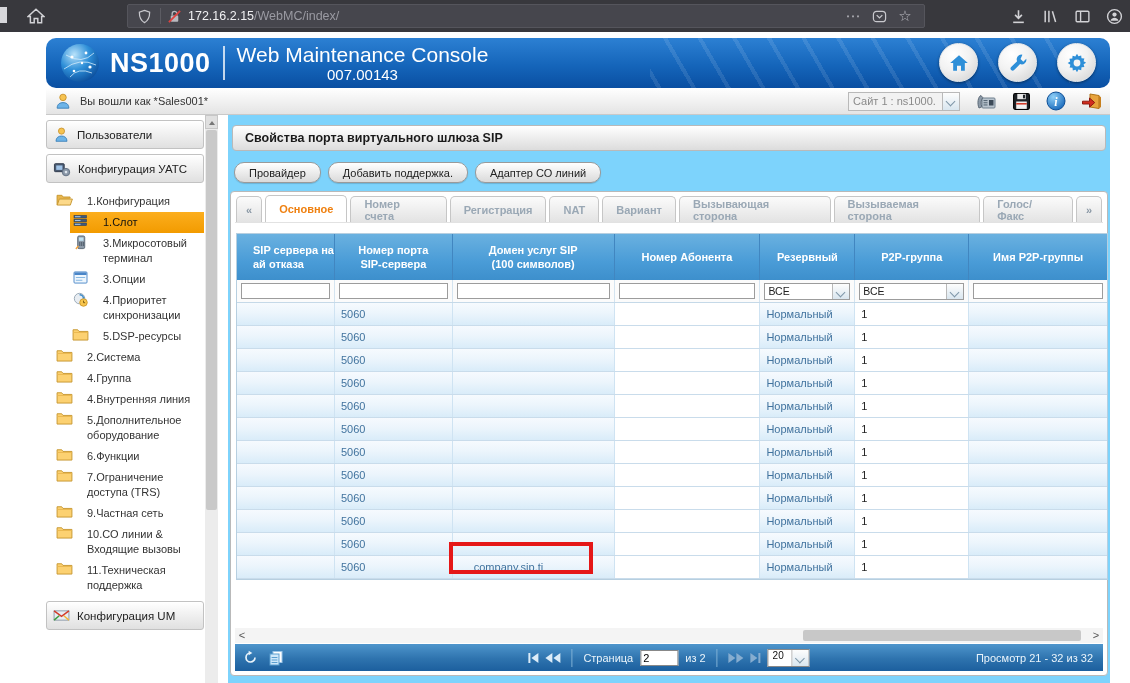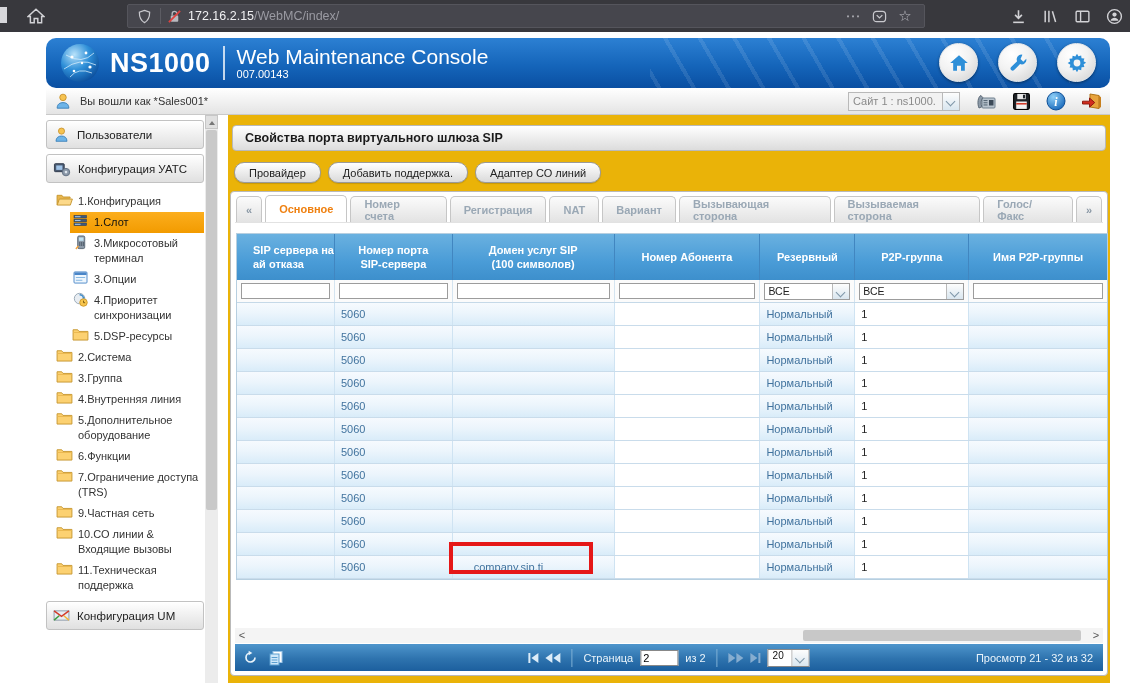--- a/index.html
+++ b/index.html
@@ -33,21 +33,21 @@
     background:linear-gradient(180deg,#2c80d3 0%,#1565ba 55%,#0a4fa2 100%);
     display:flex; align-items:center;border-radius:10px; }
   #app-header::before { content:""; position:absolute; right:40px; top:-30px; width:420px; height:120px;
     background:repeating-linear-gradient(60deg, rgba(255,255,255,0.0) 0 26px, rgba(255,255,255,0.10) 26px 30px);
     transform:rotate(0deg); }
   #logo-globe { margin-left:14px; width:40px; height:40px; }
   #brand { color:#fff; font-size:27px; font-weight:bold; margin-left:10px; letter-spacing:0.5px; }
   .hdr-div { width:2px; height:34px; background:rgba(255,255,255,0.75); margin:0 12px; }
   #hdr-title-block { color:#fff; line-height:1; }
   #hdr-title { font-size:21px; }
-  #hdr-version { font-size:11px; margin-top:2px; }
+  #hdr-version { font-size:15px; margin-top:2px;text-align:center; }
   #hdr-btns { position:absolute; right:14px; top:5px; display:flex; gap:20px; }
   .circle-btn { width:39px; height:39px; border-radius:50%; cursor:pointer;
     background:radial-gradient(circle at 35% 28%, #ffffff 0%, #f2f2f2 45%, #cfcfcf 100%);
     border:1.5px solid #e8e8e8; box-shadow:0 1px 3px rgba(0,0,0,0.45);
     display:flex; align-items:center; justify-content:center; }
 
   #user-bar { position:relative; height:27px; background:linear-gradient(180deg,#ffffff,#e4e4e4);
     border-bottom:1px solid #c9c9c9; display:flex; align-items:center; }
   #user-bar .icn { margin-left:8px; }
   #login-text { font-size:11px; color:#333; margin-left:8px; }
@@ -64,34 +64,34 @@
   
   #body-row { position:absolute; top:77px; bottom:0; left:0; right:0; }
 
   #sidebar { position:absolute; left:0; top:0; width:172px; height:568px; background:#fff; overflow:hidden; }
   #side-content { width:158px; }
   .side-btn { height:29px; margin-top:5px; border:1px solid #c2c2c2; border-radius:3px;
     background:linear-gradient(180deg,#ffffff,#e0e0e0); display:flex; align-items:center;
     padding-left:6px; gap:7px; font-size:11.5px; color:#222; cursor:pointer;
     box-shadow:inset 0 1px 0 #fff; }
   #side-tree { margin-top:8px; }
-  .tree-item { display:flex; gap:5px; padding:3px 2px; font-size:11px; color:#333;
+  .tree-item { display:flex; gap:14px; padding:3px 2px; font-size:11px; color:#333;
     line-height:15px; cursor:pointer; align-items:flex-start; }
   .tree-item .icn { flex:0 0 17px; margin-top:-1px; }
   .tree-item.lvl0 { margin-left:8px; }
   .tree-item.lvl1 { margin-left:24px; }
   .tree-item.active { background:linear-gradient(180deg,#fcae1e,#f29b00); color:#111; }
   #side-scroll { position:absolute; right:0; top:0; width:13px; height:568px; background:#ececec; }
   #side-scroll-up { height:14px; background:#e0e0e0; border:1px solid #c6c6c6; position:relative; cursor:pointer; }
   #side-scroll-up::after { content:""; position:absolute; left:3px; top:5px;
     border-left:3px solid transparent; border-right:3px solid transparent; border-bottom:4px solid #777; }
   #side-thumb { margin:1px; height:380px; background:#c9c9c9; border-radius:2px; cursor:pointer; }
 
   #main { position:absolute; left:182px; top:0; width:882px; height:568px;
-    background:#eab308; padding:0 2px; }
+    background:#7dd3fc; padding:0 2px; }
   #page-title-bar { margin:10px 2px 0 2px; height:26px; border:1px solid #b9b9b9; border-radius:4px;
     background:linear-gradient(180deg,#ffffff,#dcdcdc); display:flex; align-items:center;
     padding-left:12px; font-size:12.5px; font-weight:bold; color:#1a1a1a; }
   #toolbar { margin:11px 2px 0 4px; display:flex; gap:7px; }
   .pill-btn { height:21px; padding:0 14px; border:1px solid #9a9a9a; border-radius:10px;
     background:linear-gradient(180deg,#ffffff,#dadada); font-size:11px; color:#222;
     display:flex; align-items:center; cursor:pointer; box-shadow:0 1px 1px rgba(0,0,0,0.15); }
 
   #tab-panel { position:relative; margin:8px 0 0 0; height:485px; border:1px solid #b9b9b9;
     border-radius:4px; background:#fff; padding:4px; }
@@ -452,21 +452,21 @@
                 </span>
                 <span>2.Система</span>
               </div>
               <div class="tree-item lvl0">
                 <span class="icn">
                   <svg width="17" height="13" viewBox="0 0 18 14">
                     <path d="M1 4.5 v-2.6 h5 l1.4 1.8 H17 V13 H1z" fill="#fcd171" stroke="#c6962f"></path>
                     <path d="M1 4.8 H17" stroke="#e8b64e"></path>
                   </svg>
                 </span>
-                <span>3.Группа</span>
+                <span>4.Группа</span>
               </div>
               <div class="tree-item lvl0">
                 <span class="icn">
                   <svg width="17" height="13" viewBox="0 0 18 14">
                     <path d="M1 4.5 v-2.6 h5 l1.4 1.8 H17 V13 H1z" fill="#fcd171" stroke="#c6962f"></path>
                     <path d="M1 4.8 H17" stroke="#e8b64e"></path>
                   </svg>
                 </span>
                 <span>4.Внутренняя линия</span>
               </div>

